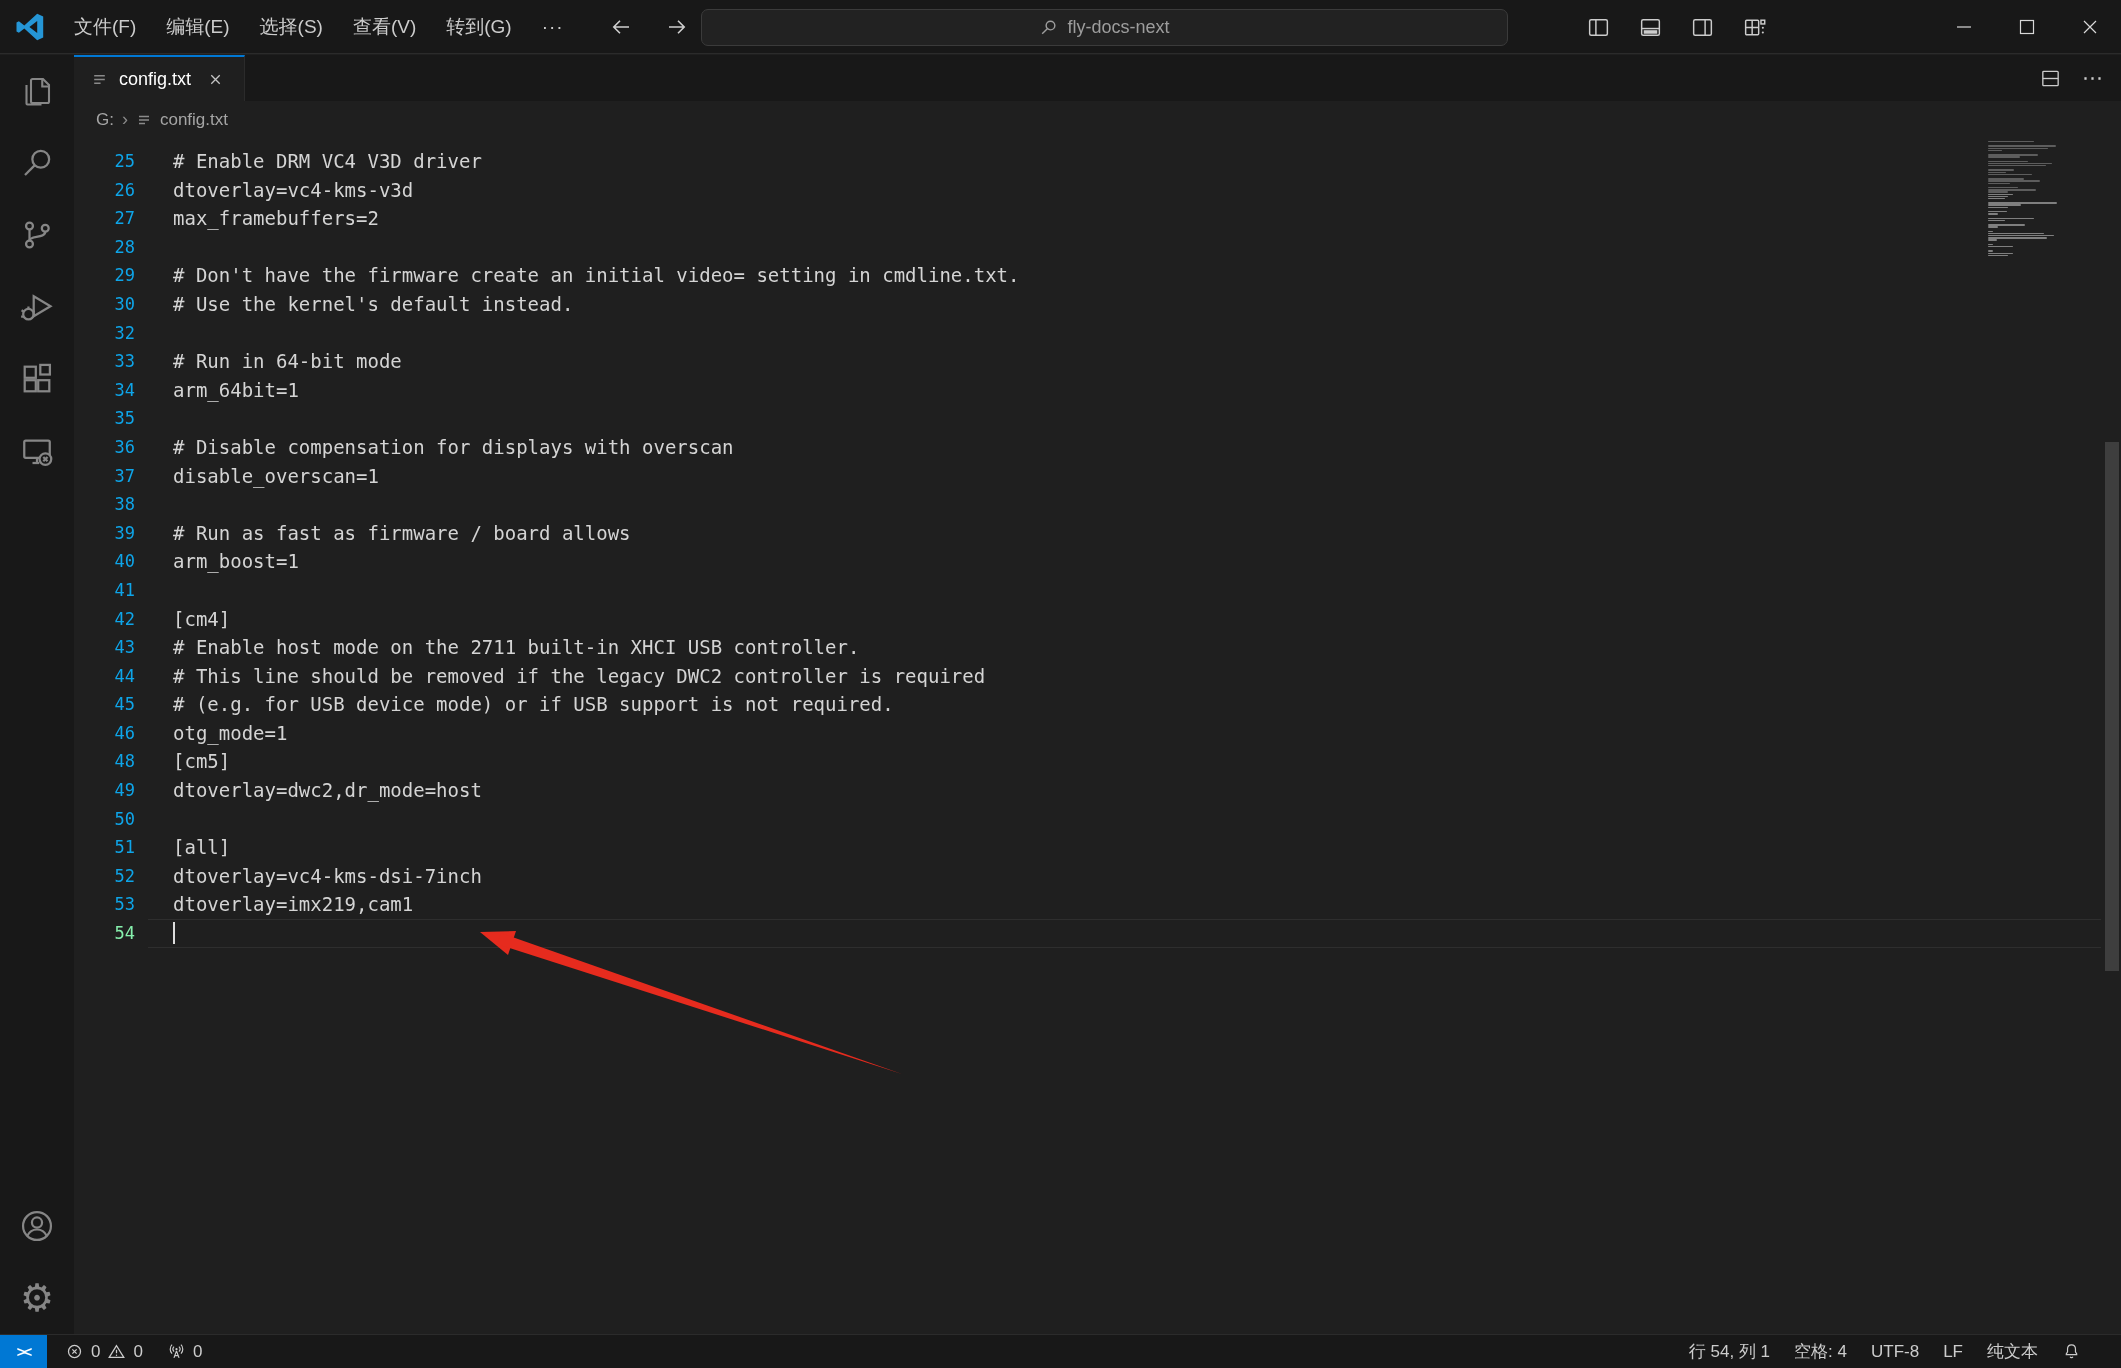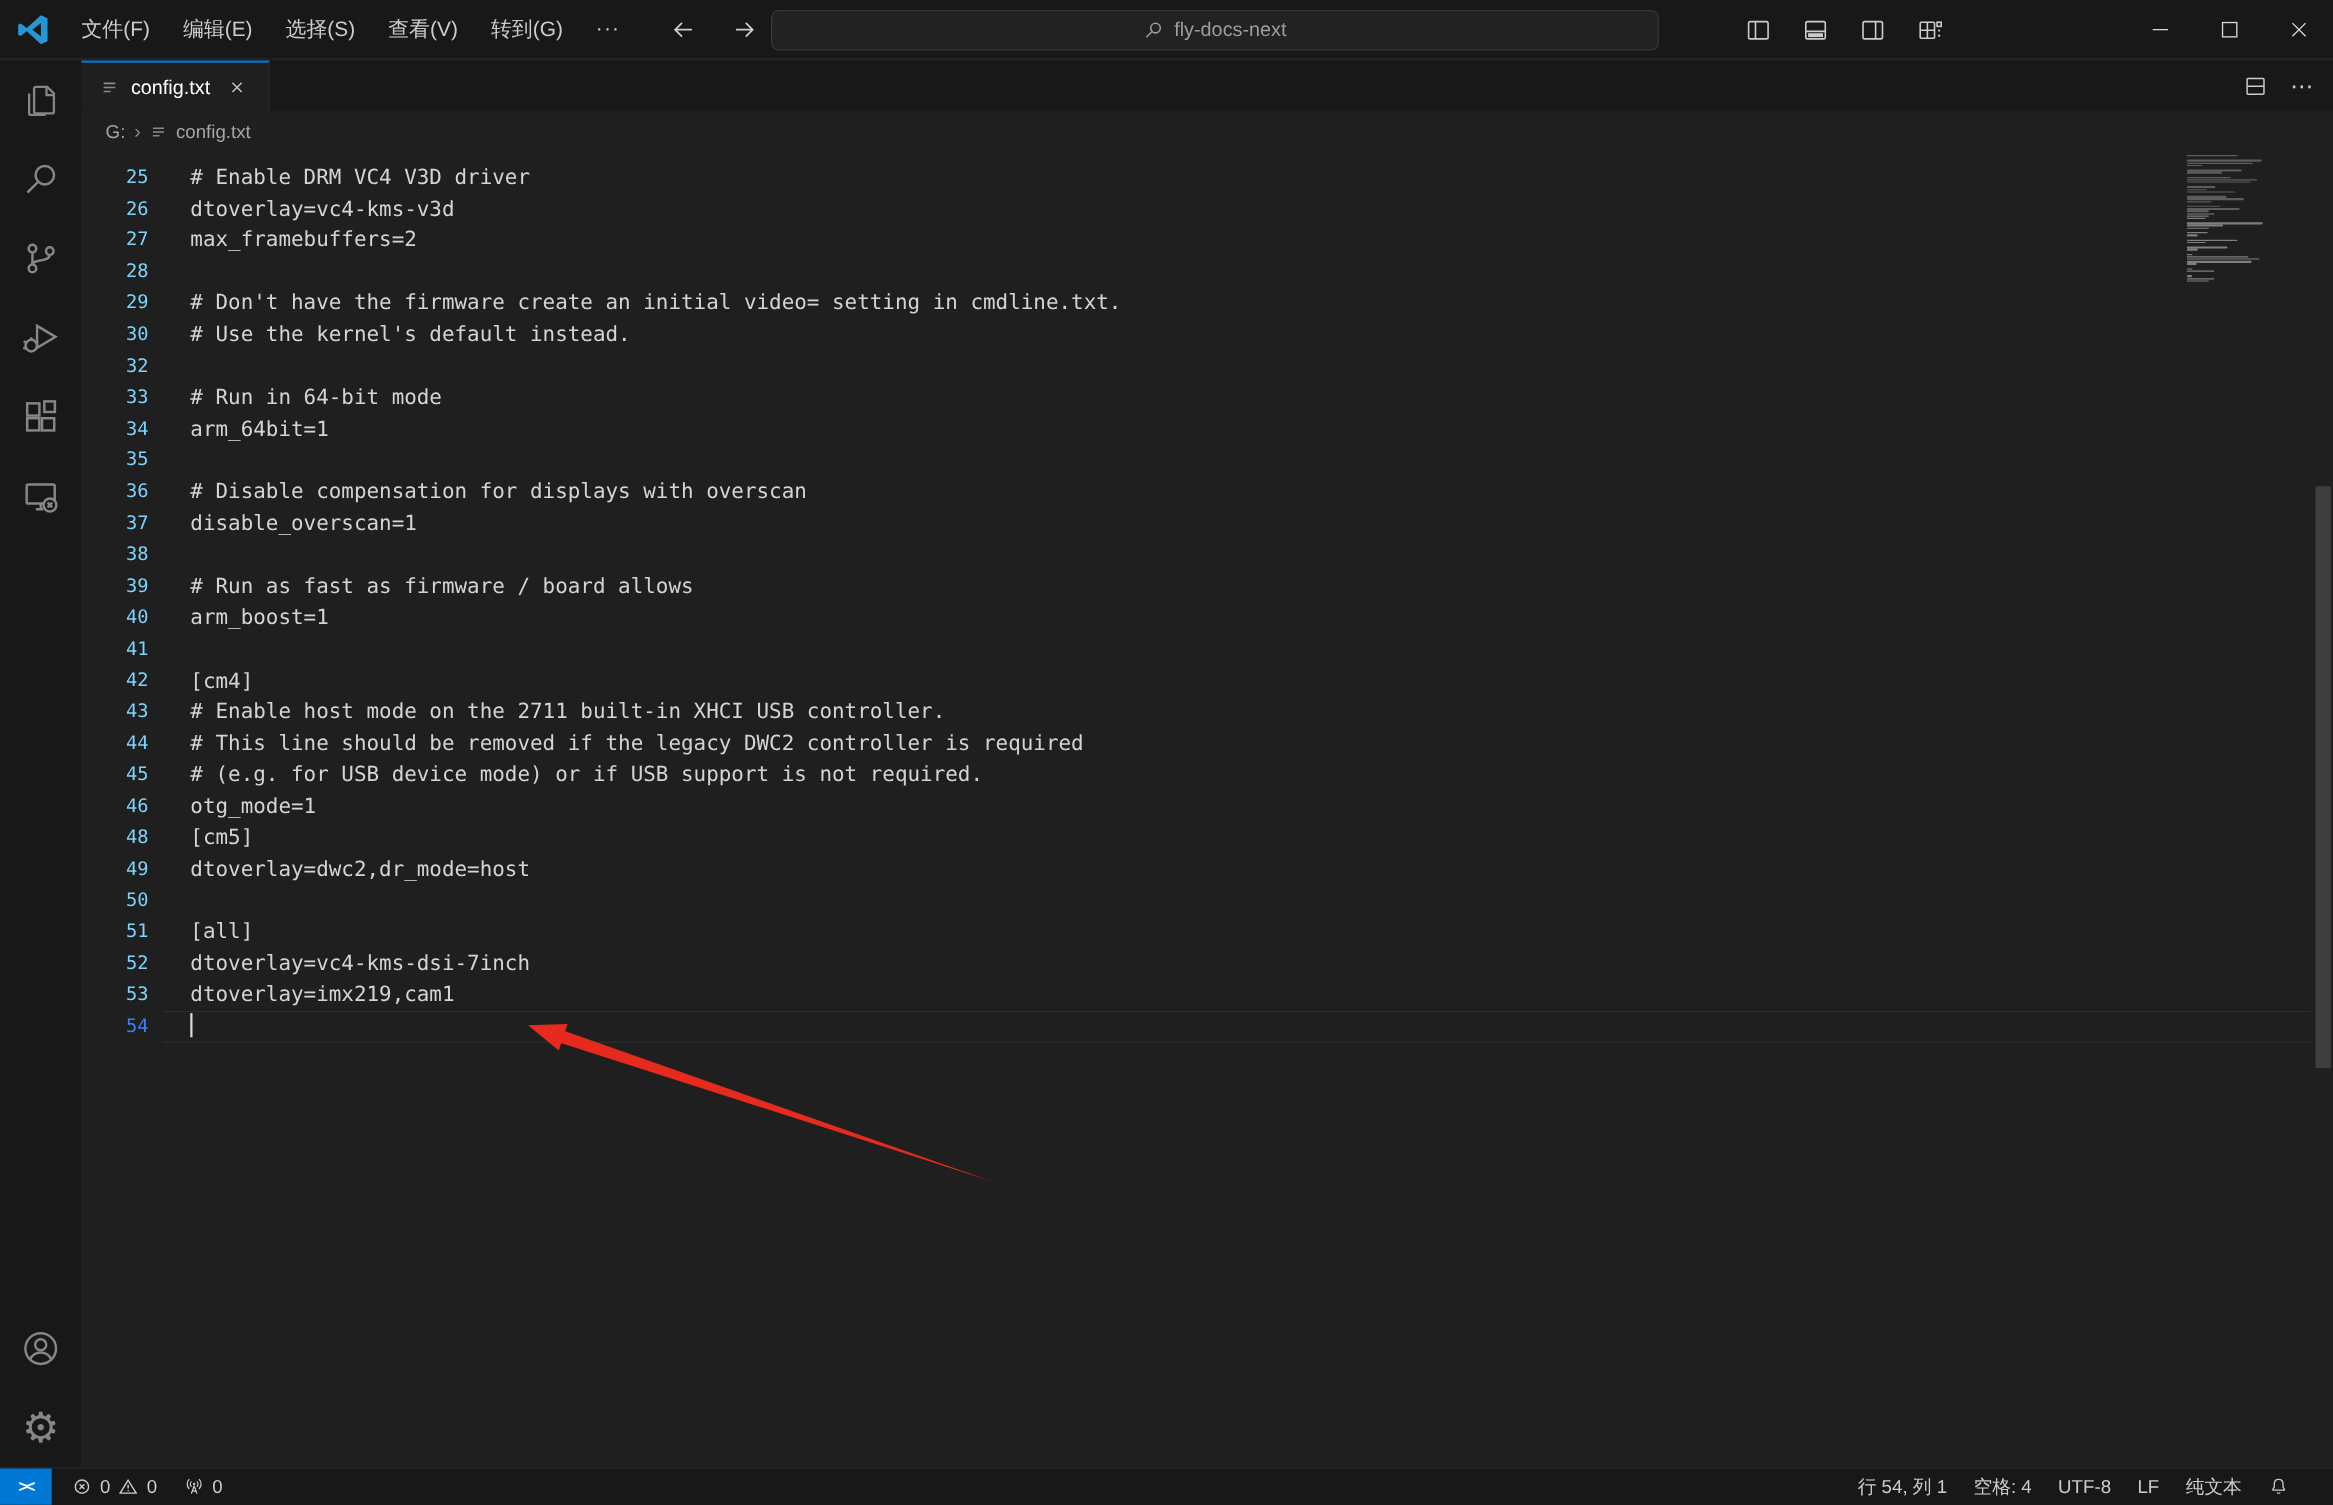--- a/index.html
+++ b/index.html
@@ -40,23 +40,23 @@
   .tab-close { color:#c5c5c5; width:26px; height:26px; display:flex; align-items:center; justify-content:center; border-radius:5px; }
   #tab-actions { margin-left:auto; display:flex; align-items:center; gap:20px; padding-right:18px; color:#cccccc; }
 
   #breadcrumb { position:absolute; left:0; top:46px; right:0; height:37px; display:flex; align-items:center;
     padding-left:22px; gap:8px; font-size:17px; color:#a5a5a5; background:#1f1f1f; }
   .crumb-sep { color:#8a8a8a; font-size:18px; }
 
   #code { position:absolute; left:0; top:83px; right:0; bottom:0; overflow:hidden; padding-top:9px; }
   .row { position:relative; display:flex; height:28.6px; line-height:28.6px;
     font-family:"DejaVu Sans Mono", monospace; white-space:pre; }
-  .num { width:61px; text-align:right; font-size:17px; color:#7dd3fc; flex:none; }
+  .num { width:61px; text-align:right; font-size:17px; color:#0ea5e9; flex:none; }
   .txt { padding-left:38px; font-size:19px; color:#d4d4d4; flex:1; }
-  .row.current .num { color:#3b82f6; }
+  .row.current .num { color:#86efac; }
   .row.current::after { content:""; position:absolute; left:74px; right:20px; top:0; bottom:0;
     border-top:1px solid #2e2e2e; border-bottom:1px solid #2e2e2e; pointer-events:none; }
   .cursor { display:inline-block; width:2px; height:22px; background:#dcdcdc; vertical-align:-4px;
     animation:blink 1s step-end infinite; }
   @keyframes blink { 50% { opacity:0; } }
 
   
   #minimap { position:absolute; left:1914px; top:86px; width:75px; }
   .mm-bar { height:1.4px; margin-bottom:0.8px; background:#a8a8a8; border-radius:1px; }
   #scrollbar { position:absolute; right:2px; top:387px; width:14px; height:529px;

